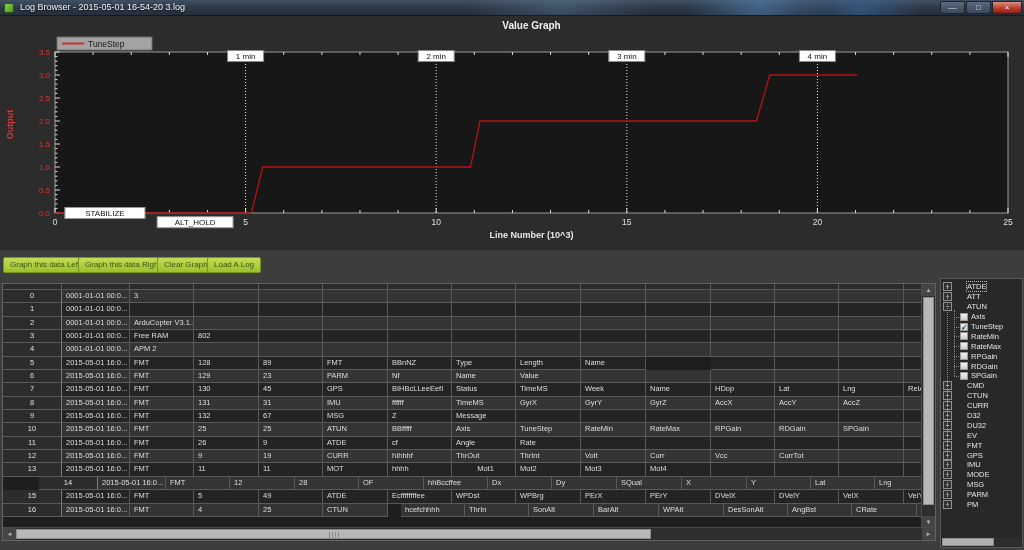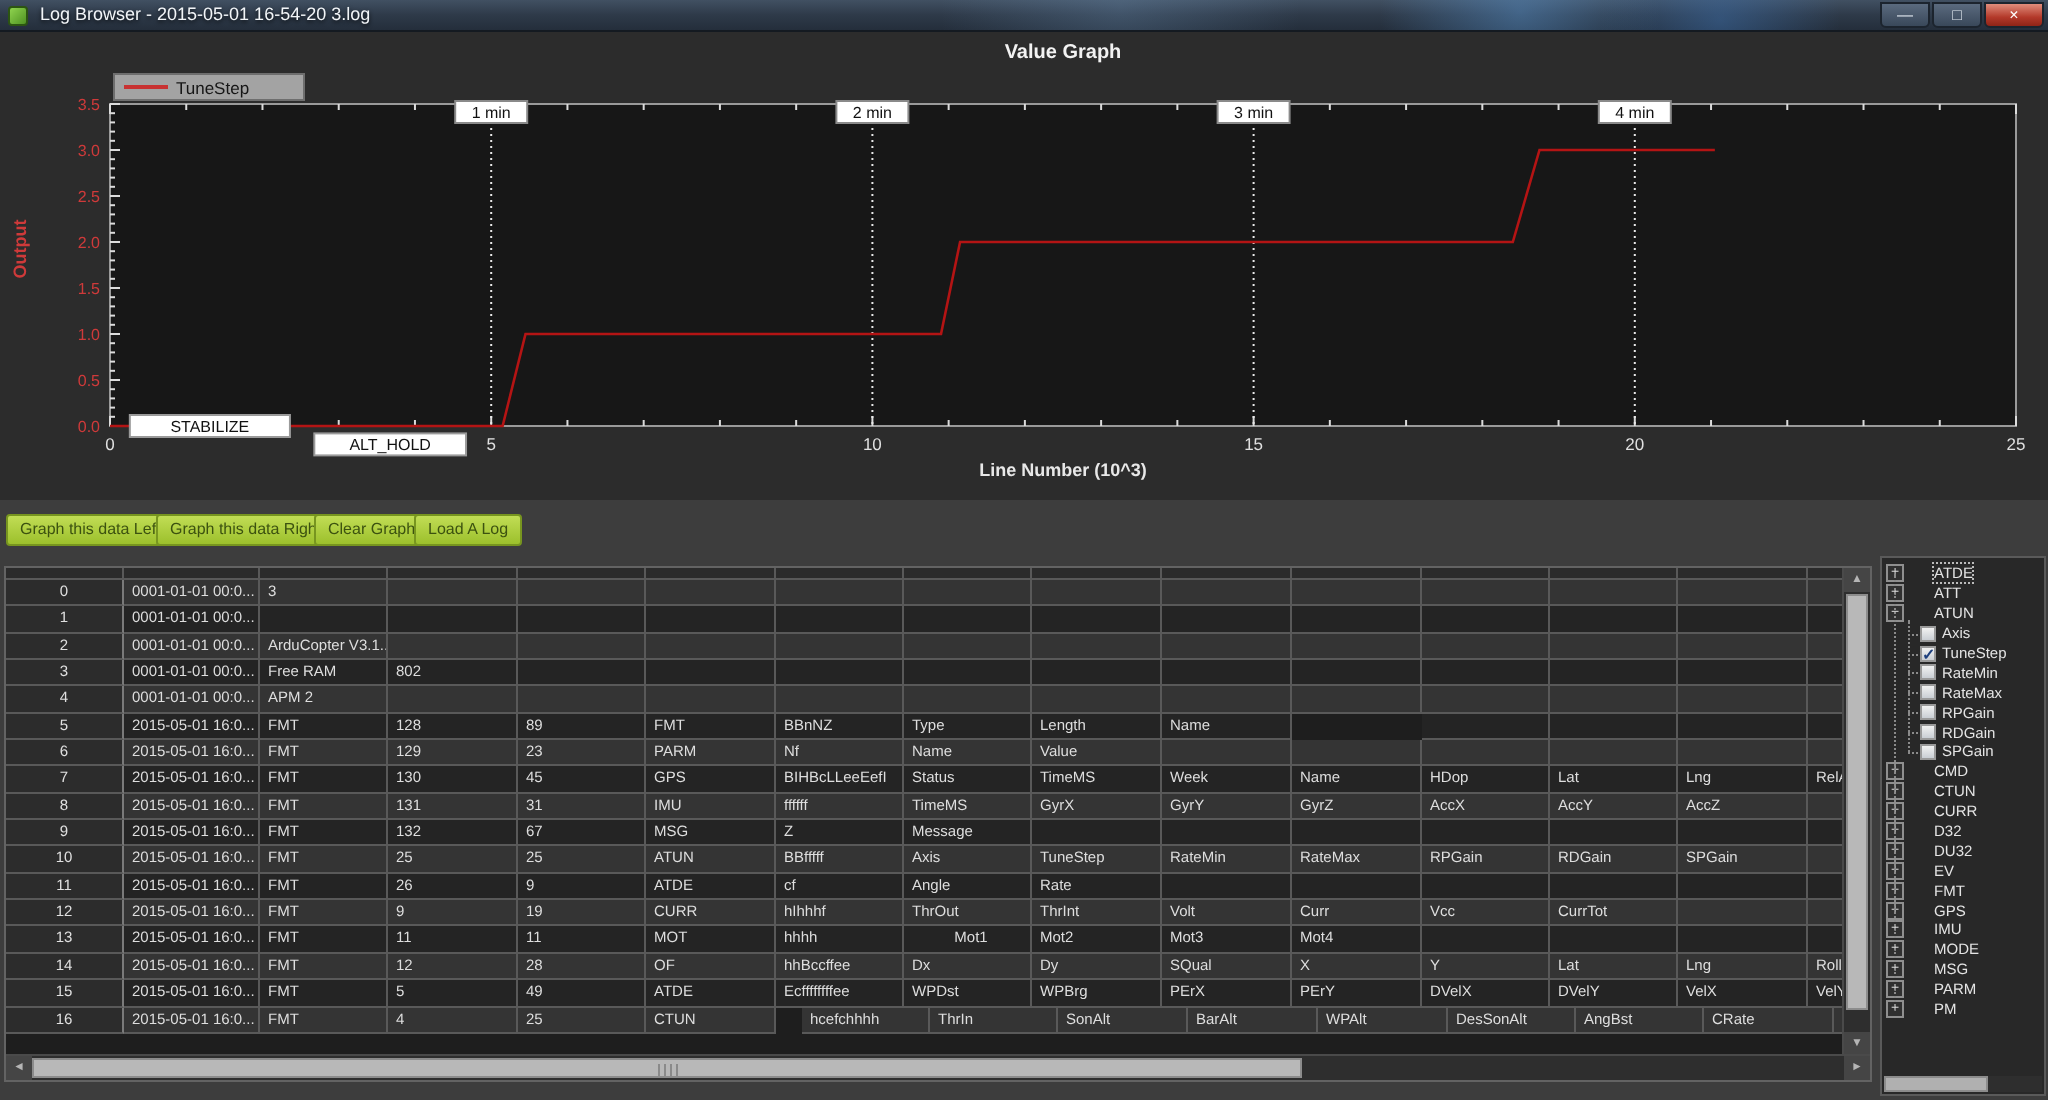--- a/index.html
+++ b/index.html
@@ -491,21 +491,21 @@
           <div class="tcell" style="width: 64px; text-align: center;">Mot1</div>
           <div class="tcell" style="width: 65px;">Mot2</div>
           <div class="tcell" style="width: 65px;">Mot3</div>
           <div class="tcell" style="width: 65px;">Mot4</div>
           <div class="tcell" style="width: 64px;"></div>
           <div class="tcell" style="width: 64px;"></div>
           <div class="tcell" style="width: 65px;"></div>
           <div class="tcell" style="width: 65px;"></div>
         </div>
         <div class="trow even">
-          <div class="rnum" style="width: 59px;">14</div>
+          <div class="rnum" style="width: 59px; margin-left: 36px;">14</div>
           <div class="tcell" style="width: 68px;">2015-05-01 16:0...</div>
           <div class="tcell" style="width: 64px;">FMT</div>
           <div class="tcell" style="width: 65px;">12</div>
           <div class="tcell" style="width: 64px;">28</div>
           <div class="tcell" style="width: 65px;">OF</div>
           <div class="tcell" style="width: 64px;">hhBccffee</div>
           <div class="tcell" style="width: 64px;">Dx</div>
           <div class="tcell" style="width: 65px;">Dy</div>
           <div class="tcell" style="width: 65px;">SQual</div>
           <div class="tcell" style="width: 65px;">X</div>

